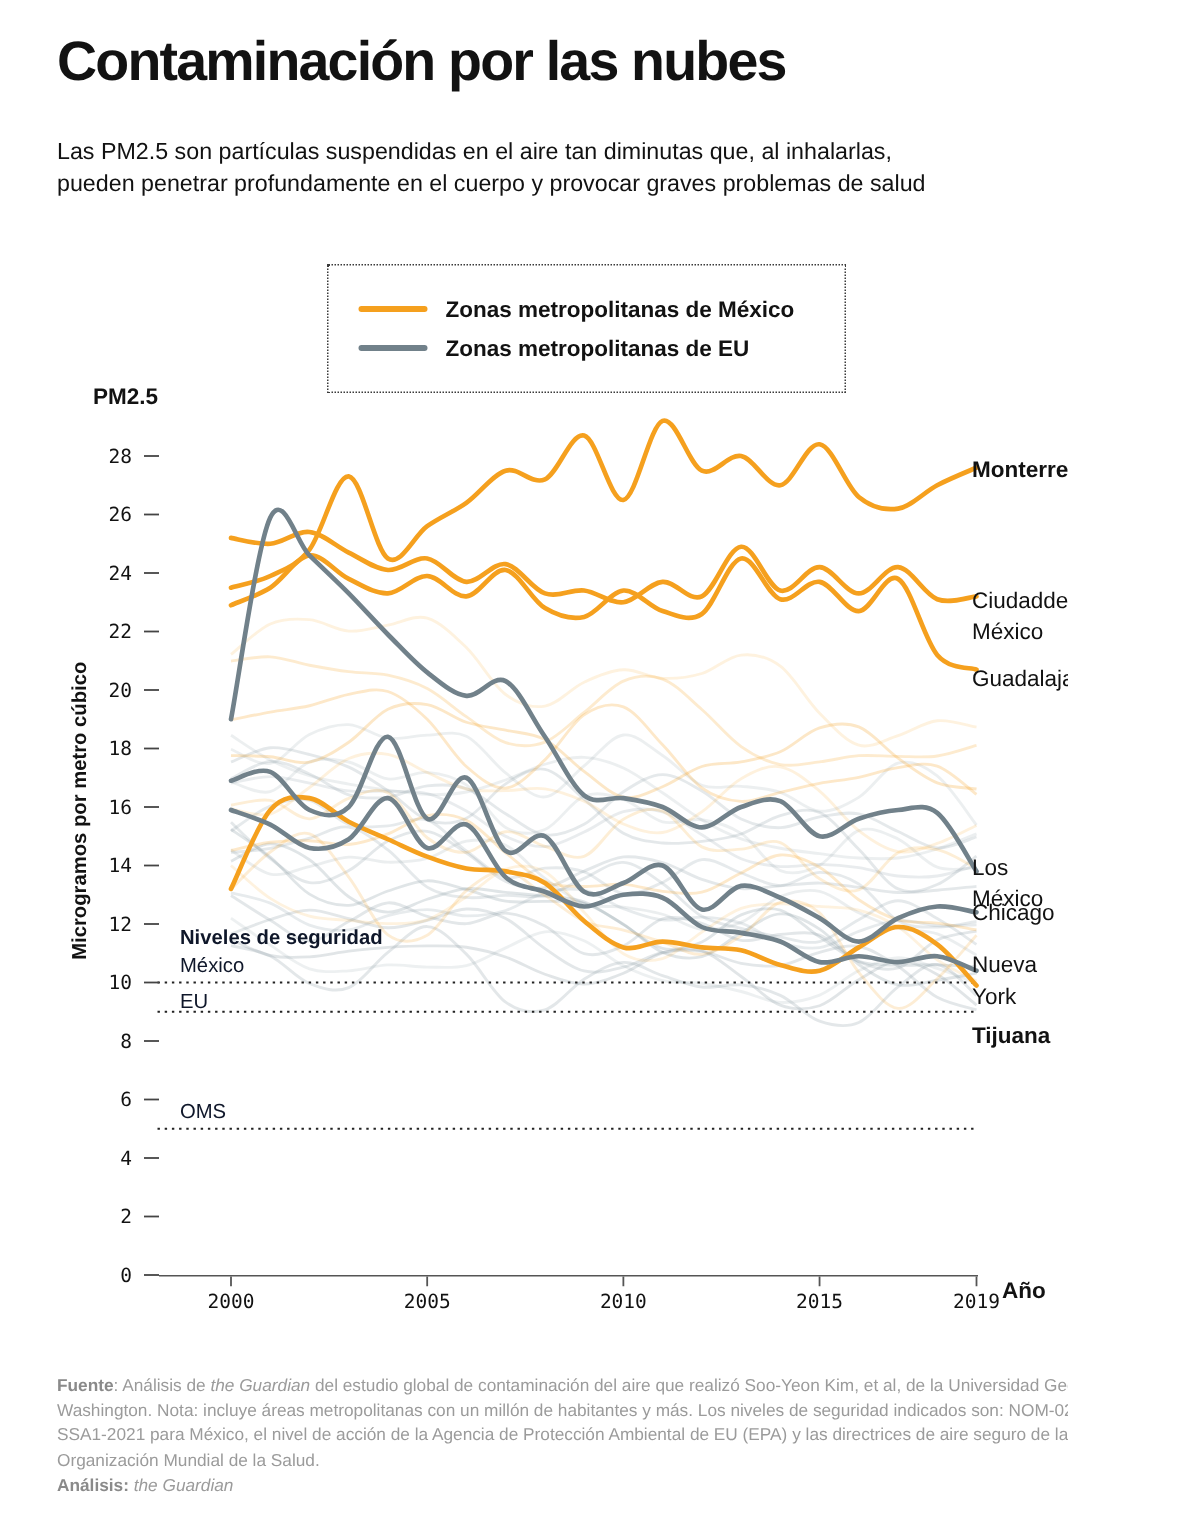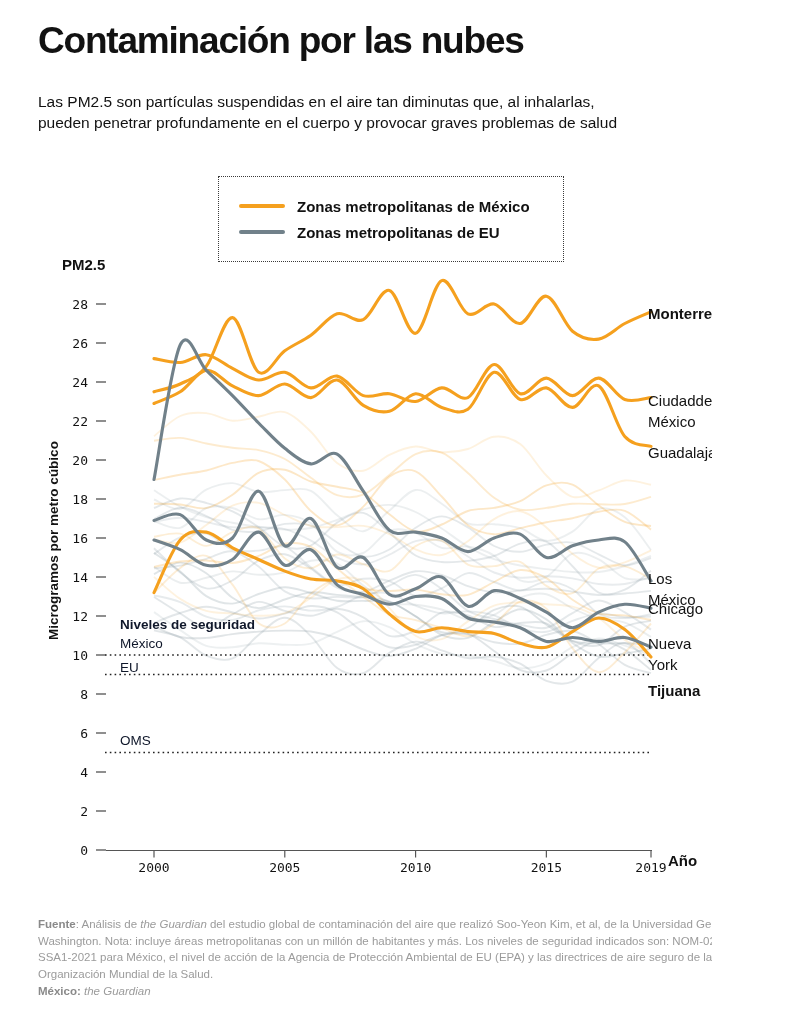--- a/index.html
+++ b/index.html
@@ -155,15 +155,15 @@
       <div class="series-label" style="top: 680px; font-weight: bold;">Tijuana</div>
       <div class="series-label" style="top: 568px;">Los México</div>
       <div class="series-label" style="top: 598px;">Chicago</div>
       <div class="series-label" style="top: 633px;">Nueva York</div>
     </div>
 
   <div class="x-title">Año</div>
 
   <div class="footer" id="footer">
       <div><b>Fuente</b><span>: Análisis de </span><i>the Guardian</i><span> del estudio global de contaminación del aire que realizó Soo-Yeon Kim, et al, de la Universidad George Washington. Nota: incluye áreas metropolitanas con un millón de habitantes y más. Los niveles de seguridad indicados son: NOM-025-SSA1-2021 para México, el nivel de acción de la Agencia de Protección Ambiental de EU (EPA) y las directrices de aire seguro de la Organización Mundial de la Salud.</span></div>
-      <div><b>México:</b><span> </span><i>the Guardian</i></div>
+      <div><b>Análisis:</b><span> </span><i>the Guardian</i></div>
     </div>
 </div>
 
 </body></html>

